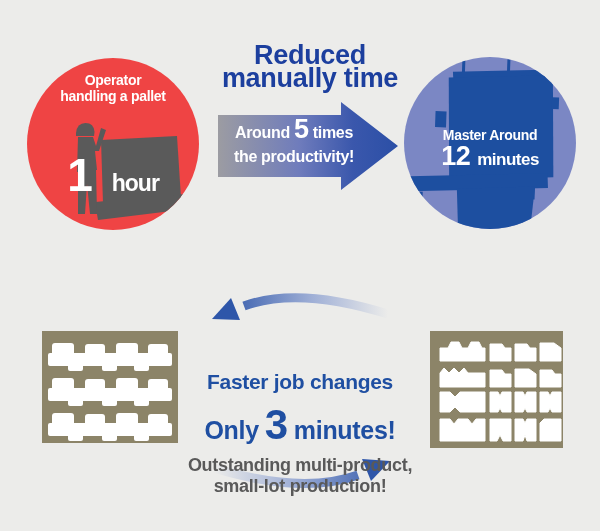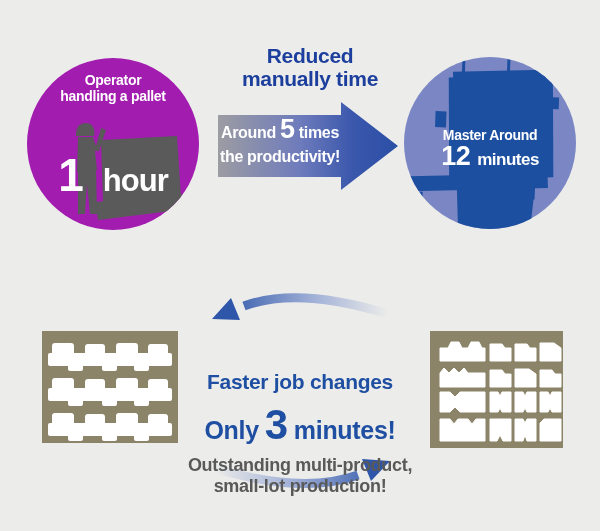--- a/index.html
+++ b/index.html
@@ -5,49 +5,49 @@
   html,body{margin:0;padding:0;}
   .canvas{
     position:relative;width:600px;height:531px;background:#ECECEA;
     font-family:"Liberation Sans", sans-serif;overflow:hidden;
     -webkit-font-smoothing:antialiased;
   }
   .abs{position:absolute;}
   
   .title{
     left:203px;top:44px;width:214px;text-align:center;
-    color:#1C3F9E;font-weight:700;font-size:21px;line-height:23px;letter-spacing:-0.3px;
+    color:#1C3F9E;font-weight:700;font-size:27px;line-height:23px;letter-spacing:-0.3px;
   }
   
   .circle{border-radius:50%;overflow:hidden;}
-  .circle-before{left:27px;top:58px;width:172px;height:172px;background:#a21caf;}
+  .circle-before{left:27px;top:58px;width:172px;height:172px;background:#ef4444;}
   .circle-after{left:404px;top:57px;width:172px;height:172px;background:#7B87C4;}
   .circle svg{position:absolute;left:0;top:0;}
   .circle-label{
     position:absolute;left:0;right:0;text-align:center;color:#FFFFFF;
     font-weight:700;font-size:14px;line-height:16px;letter-spacing:-0.3px;
   }
   .before-label{top:14px;}
   .before-time{
     position:absolute;left:0;right:0;top:94px;text-align:center;color:#FFFFFF;
     font-weight:700;line-height:46px;letter-spacing:-1px;
   }
   .before-time .big{font-size:46px;}
-  .before-time .unit{font-size:31px;margin-left:20px;}
+  .before-time .unit{font-size:23px;margin-left:20px;}
   .after-label{top:70px;}
   .after-time{
     position:absolute;left:0;right:0;top:84px;text-align:center;color:#FFFFFF;
     font-weight:700;line-height:30px;letter-spacing:-0.5px;
   }
   .after-time .big{font-size:27px;}
   .after-time .unit{font-size:17px;margin-left:7px;}
   
   .parrow{left:210px;top:95px;}
   .parrow-text{
-    left:219px;top:114px;width:122px;text-align:center;color:#FFFFFF;font-weight:700;
+    left:233px;top:114px;width:122px;text-align:center;color:#FFFFFF;font-weight:700;
     font-size:16px;letter-spacing:-0.3px;
   }
   .parrow-text .l1{line-height:30px;}
   .parrow-text .l2{line-height:17px;}
   .parrow-text .big{font-size:27px;margin:0 4px;}
   
   .jobs{left:168px;top:336px;width:264px;text-align:center;}
   .jobs-heading{color:#1F4FA2;font-weight:700;font-size:21px;line-height:24px;letter-spacing:-0.3px;margin-top:34px;}
   .jobs-only{color:#1F4FA2;font-weight:700;font-size:25px;line-height:42px;margin-top:10px;letter-spacing:-0.3px;}
   .jobs-only .big{font-size:42px;margin:0 6px;}

